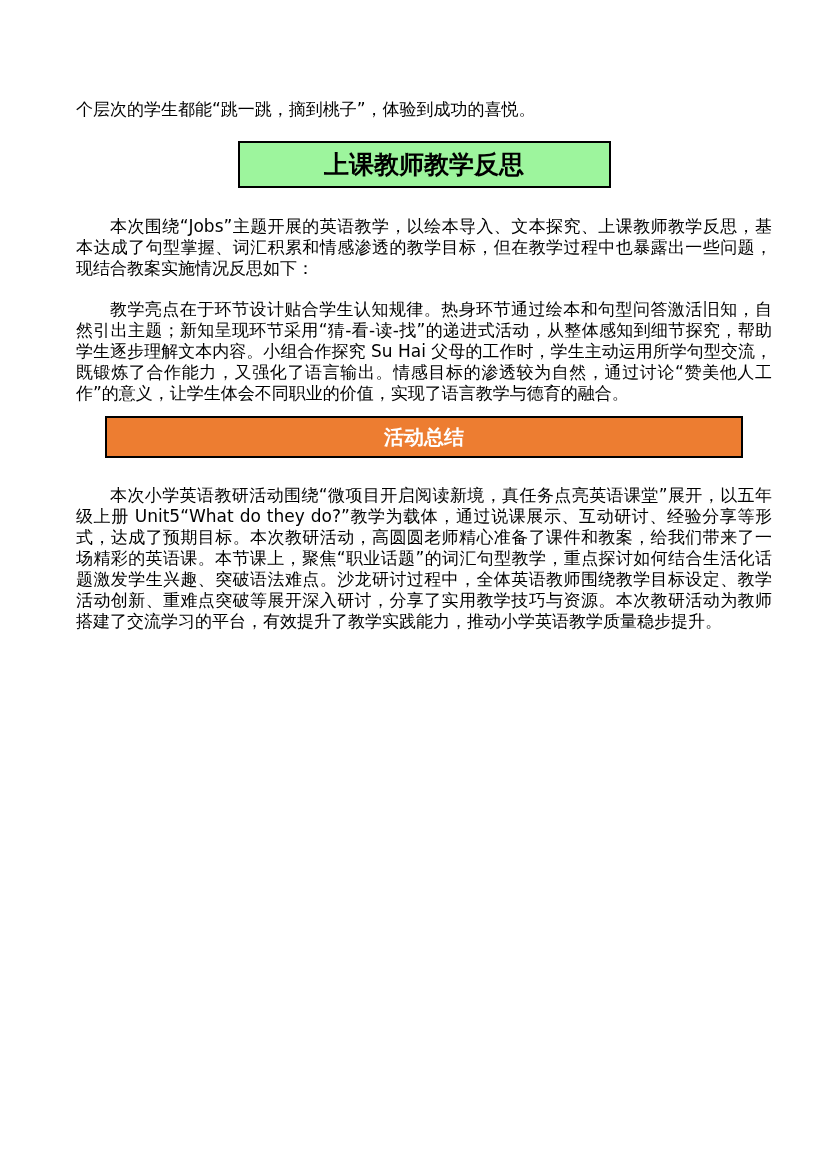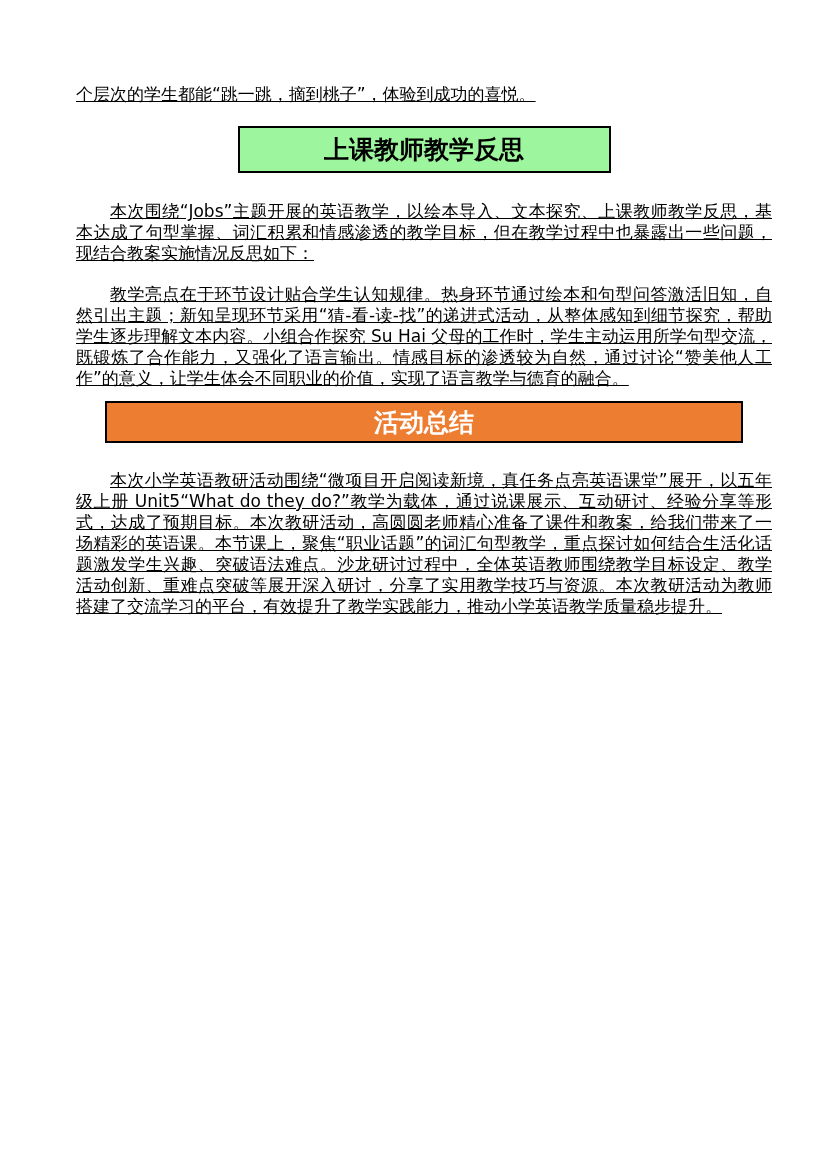--- a/index.html
+++ b/index.html
@@ -14,24 +14,23 @@
     box-sizing: border-box;
     padding: 84px 55px 0 76px;
     background: #ffffff;
     font-family: "DejaVu Sans", "Liberation Sans", sans-serif;
     font-size: 17px;
     line-height: 21px;
     color: #000000;
     overflow: hidden;
   }
   .para {
-    margin: 0 0 21px 0;
+    margin: 15px 0 21px 0;
     text-align: justify;
     word-break: break-all;
-    text-decoration: underline;
   }
   .indent { text-indent: 2em; }
   .mb44 { margin-bottom: 44px; }
   .mb20 { margin-bottom: 20px; }
   .mb12 { margin-bottom: 12px; }
   .mb16 { margin-bottom: 16px; }
   .mb77 { margin-bottom: 77px; }
   .banner {
     box-sizing: border-box;
     border: 2px solid #000000;
@@ -45,21 +44,21 @@
     width: 373px;
     height: 47px;
     margin: 0 auto 28px auto;
     font-size: 25px;
     color: #000000;
   }
   .banner-orange {
     width: 638px;
     height: 42px;
     margin: 0 auto 27px auto;
-    font-size: 25px;
+    font-size: 20px;
   }
 </style>
 </head>
 <body>
 
 <div class="page">
 
   <p class="para">个层次的学生都能“跳一跳，摘到桃子”，体验到成功的喜悦。</p>
 
 

